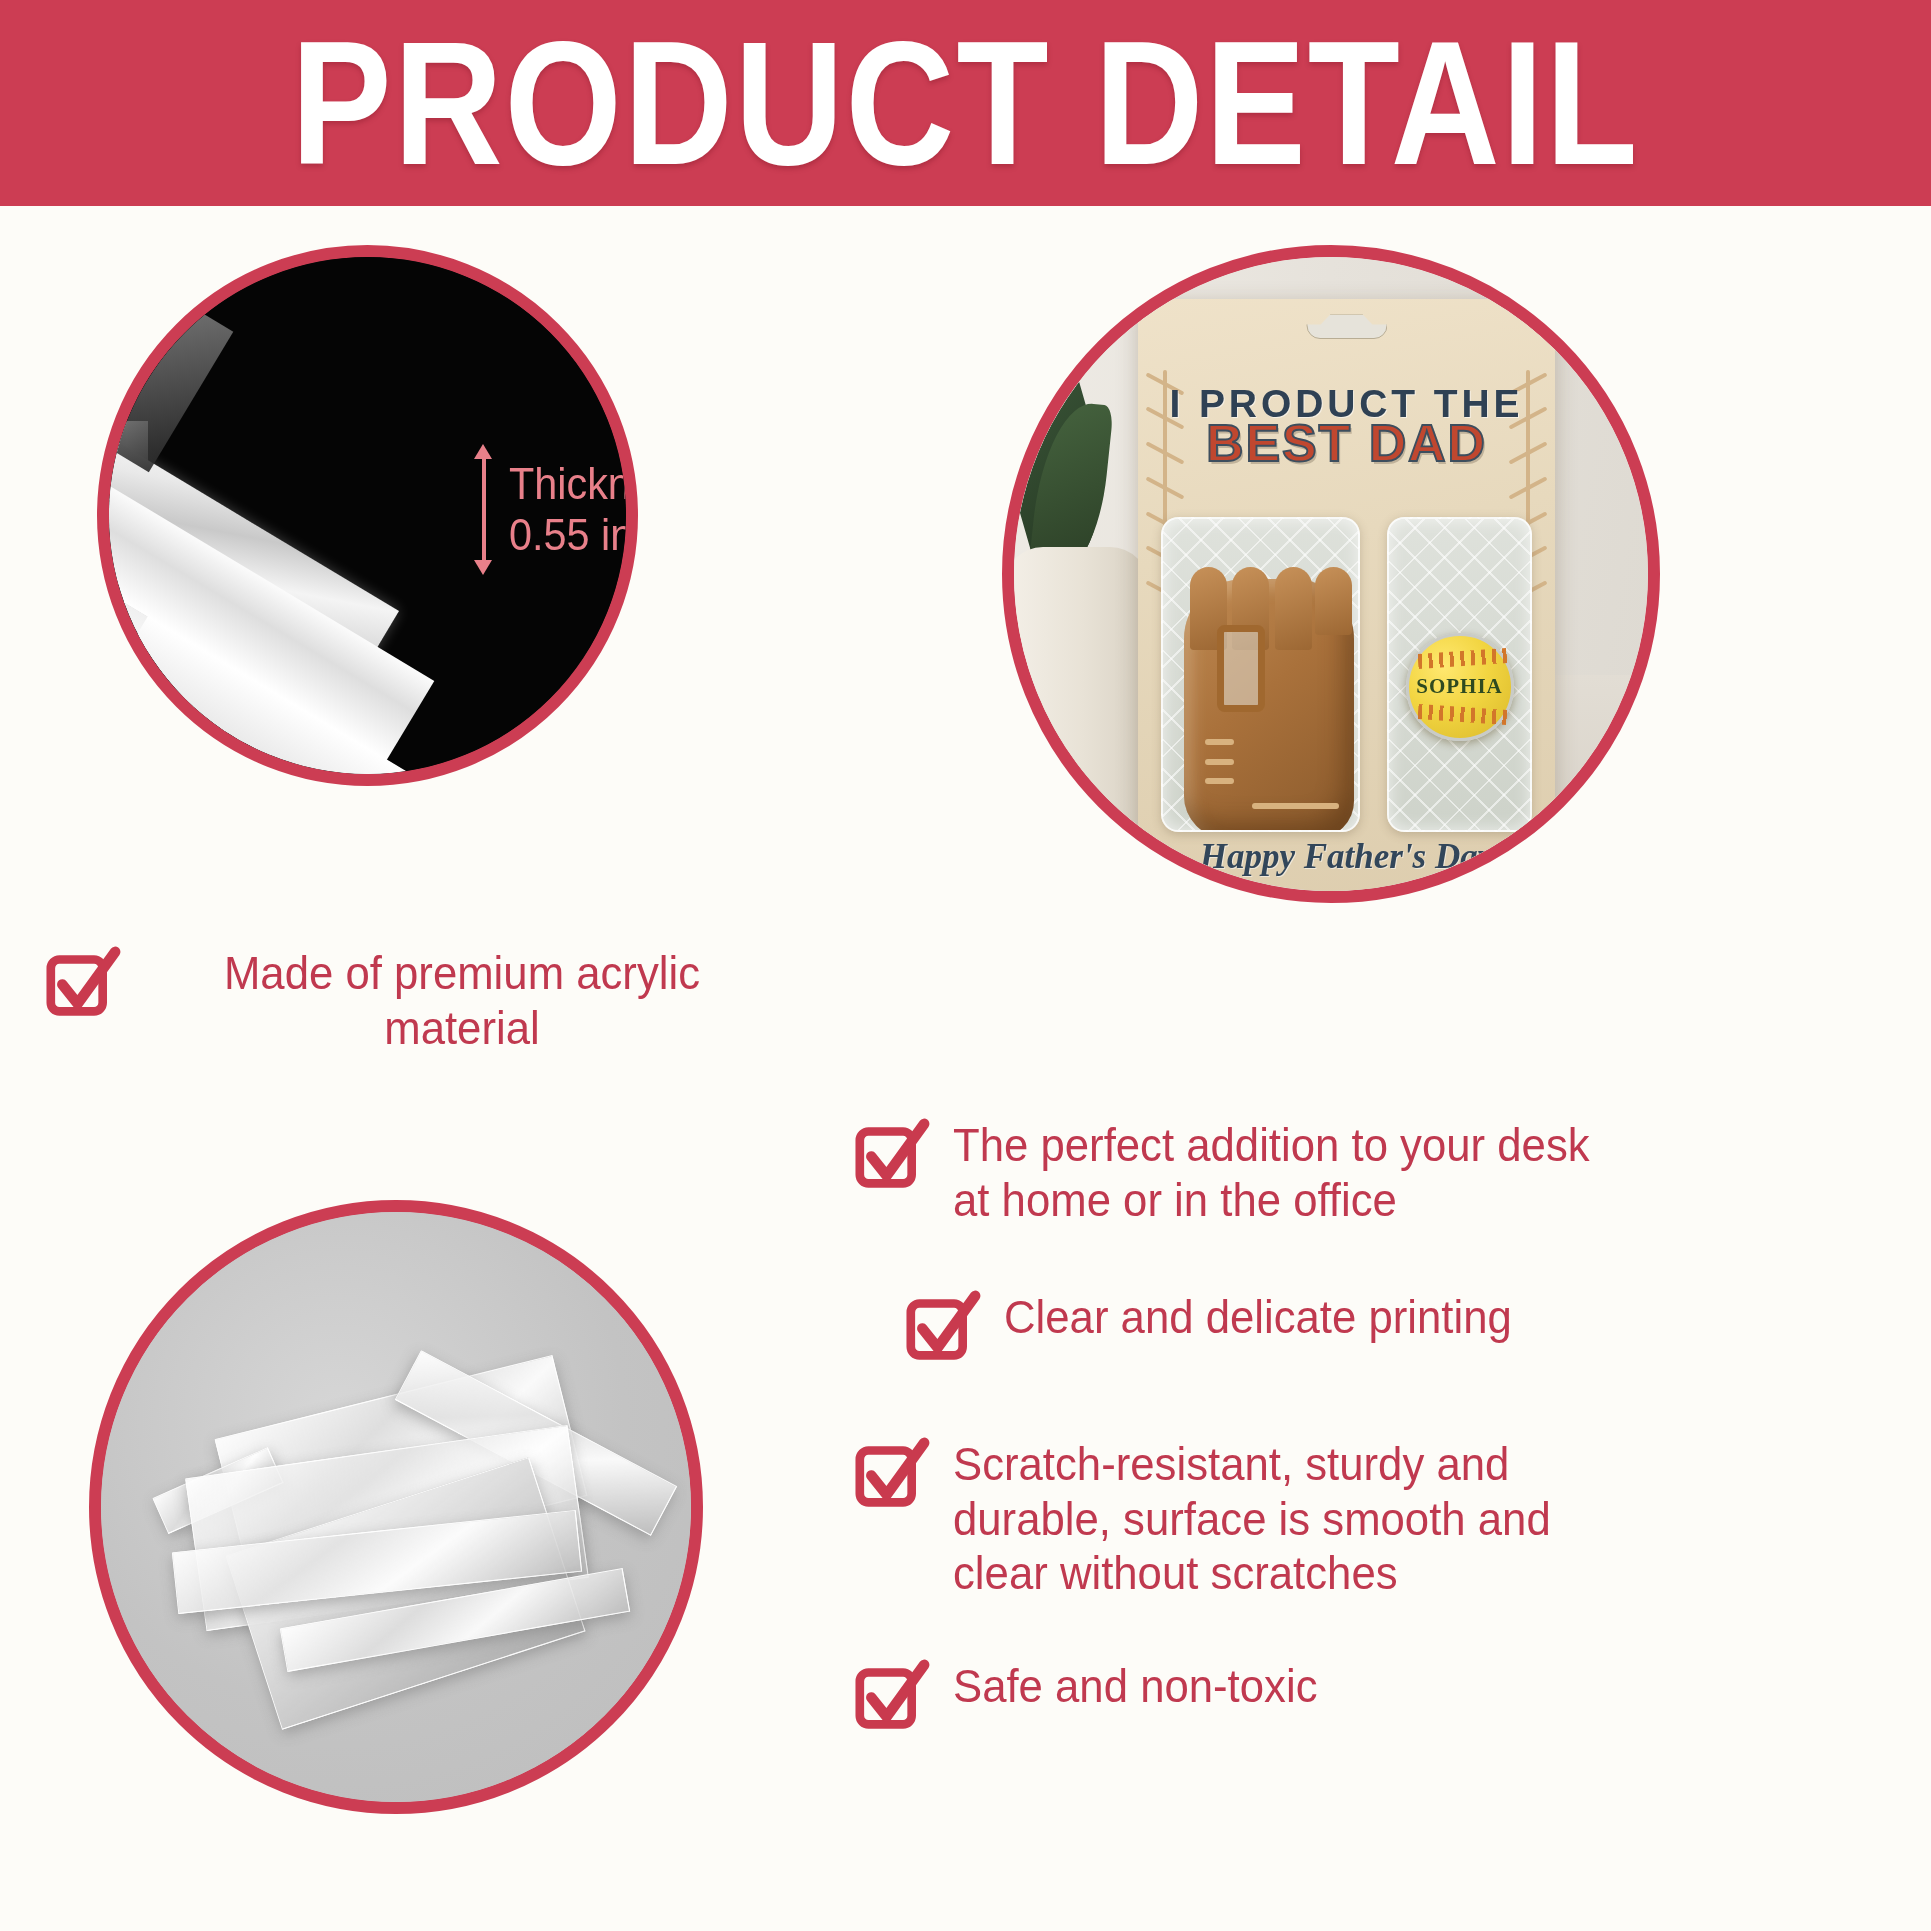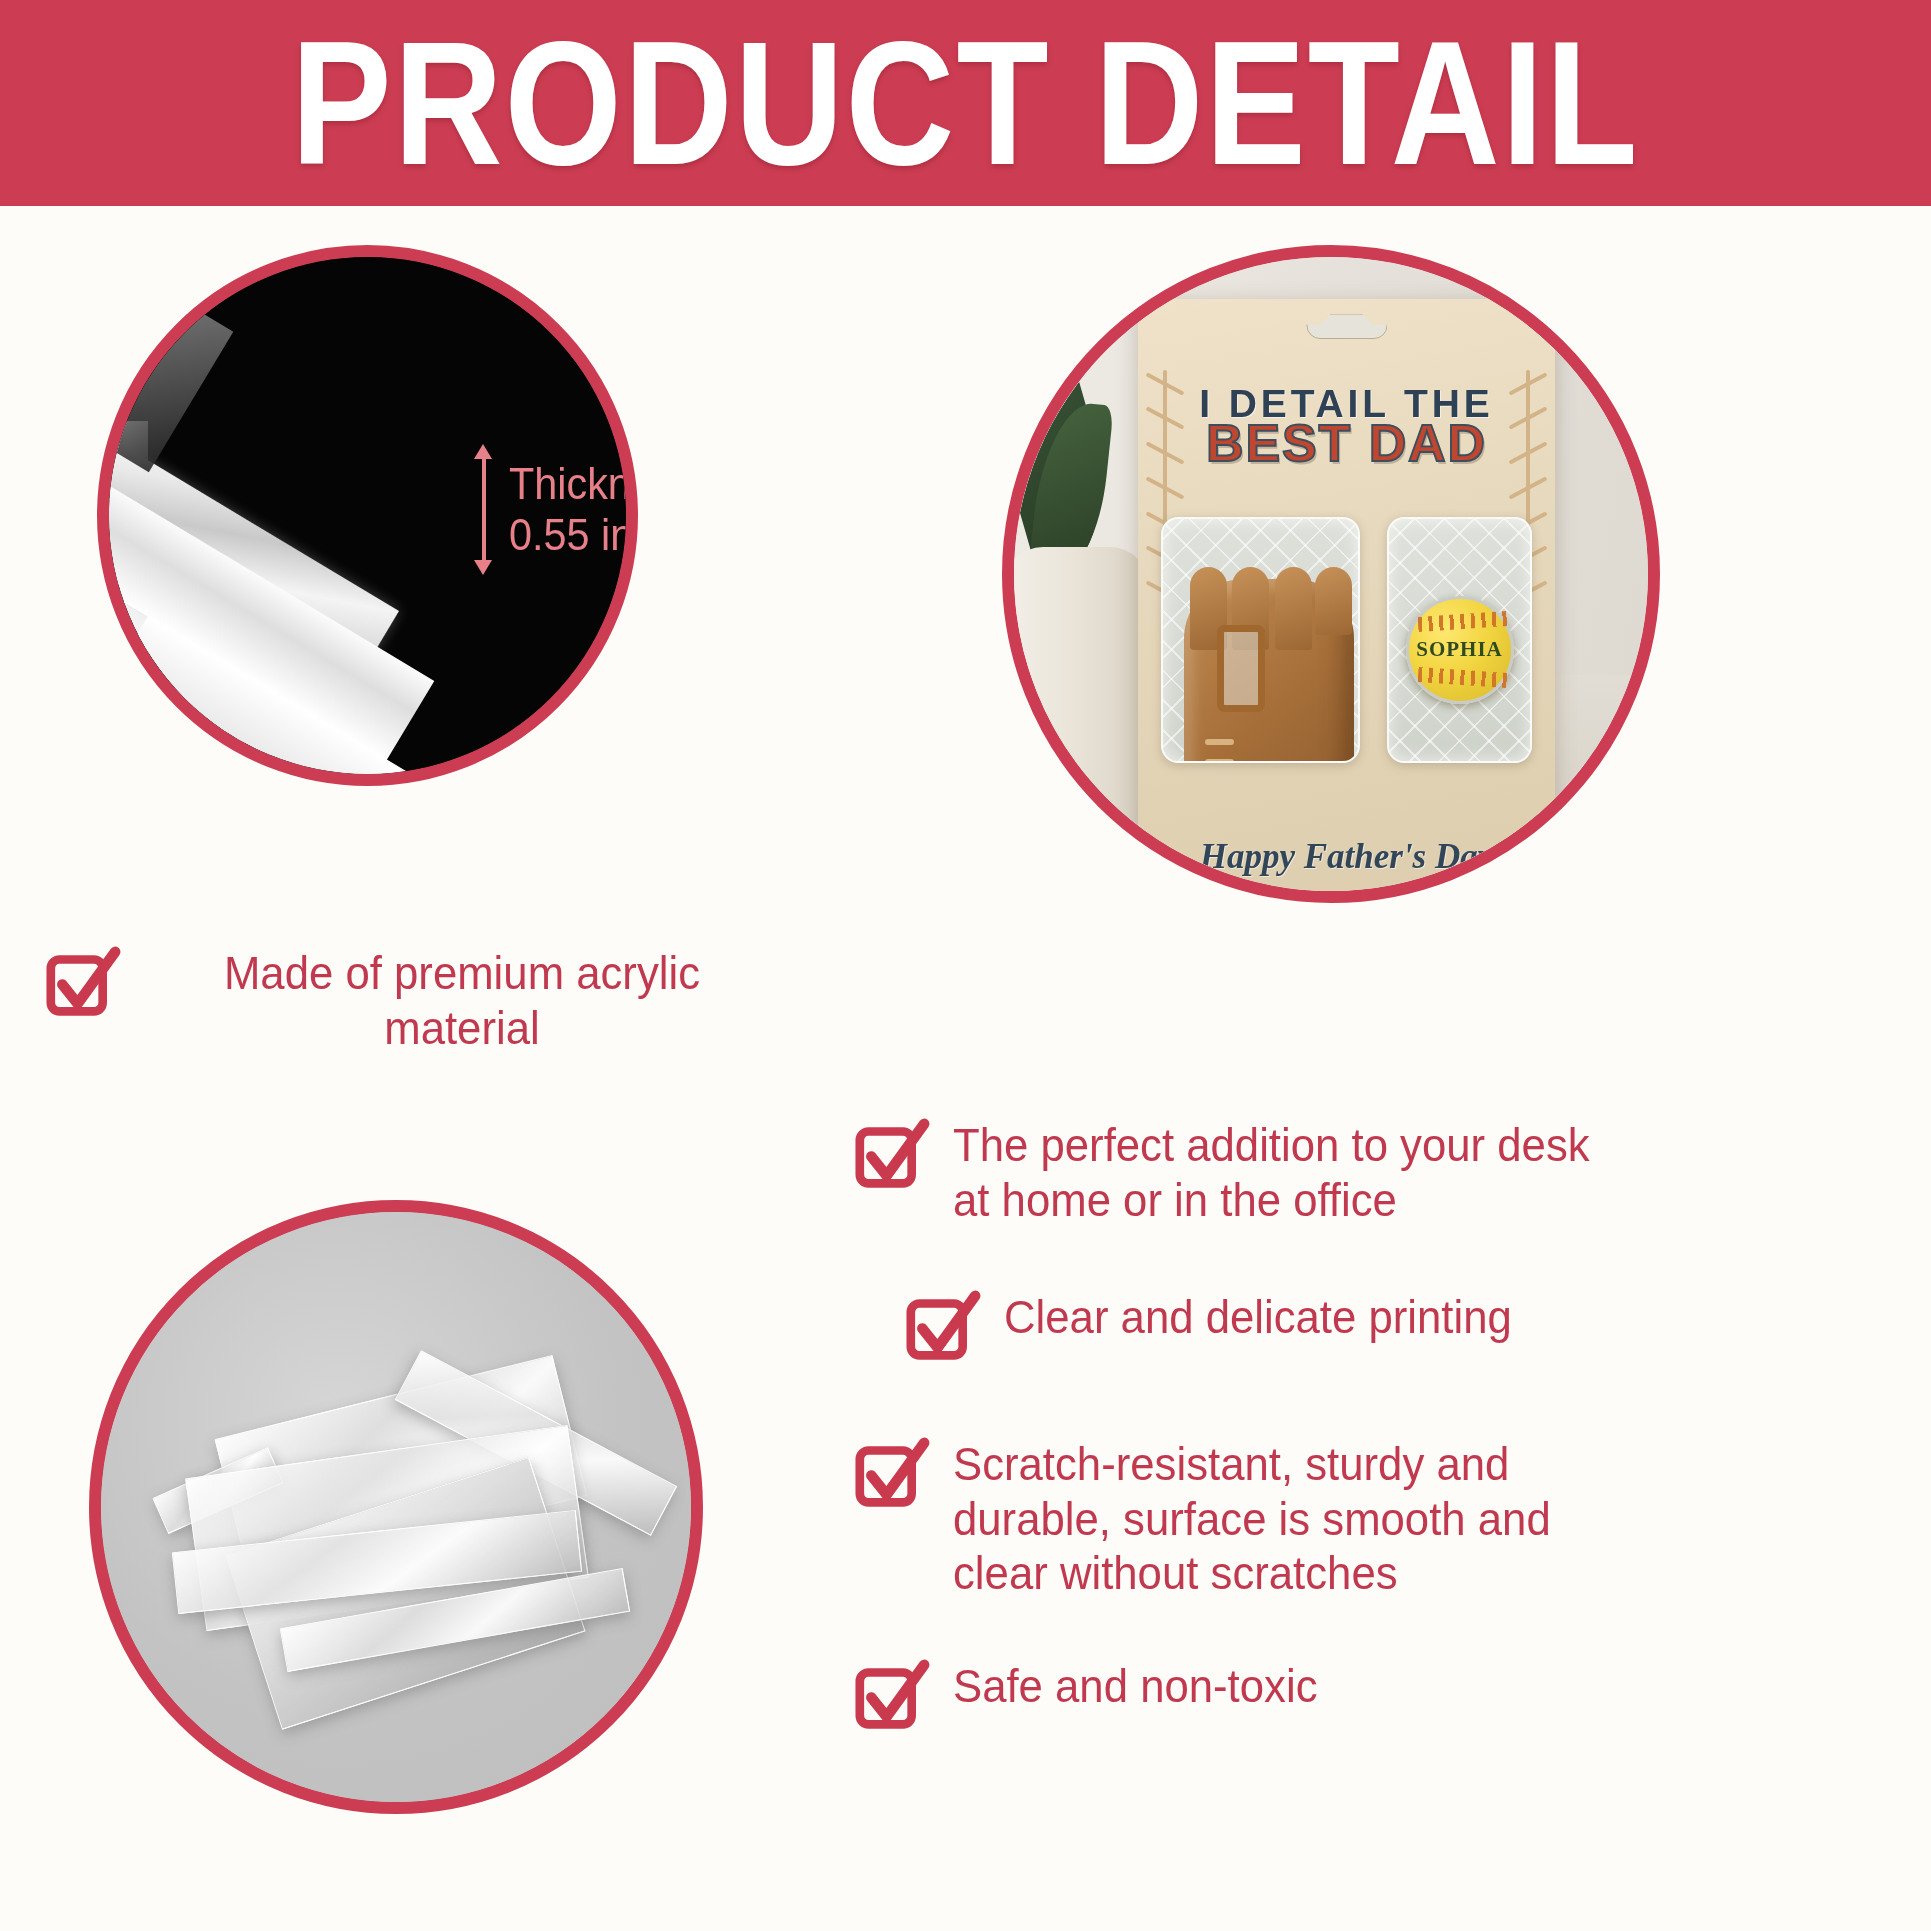--- a/index.html
+++ b/index.html
@@ -169,21 +169,21 @@
   }
   #pkg-title-2{
     position:absolute; left:0; right:0; top:118px; text-align:center;
     font-size:52px; font-weight:bold; letter-spacing:1.9px;
     color:#c0472f; font-family:"Liberation Sans", sans-serif;
     -webkit-text-stroke:1.9px #3d4e5e;
     text-shadow:1.9px 2.9px 0 rgba(70,55,40,.25);
     line-height:1;
   }
   .blister{
-    position:absolute; top:218px; height:246px;
+    position:absolute; top:218px; height:315px;
     background:
       repeating-linear-gradient(45deg, rgba(255,255,255,.55) 0 1.9px, transparent 1.9px 21px),
       repeating-linear-gradient(-45deg, rgba(255,255,255,.55) 0 1.9px, transparent 1.9px 21px),
       linear-gradient(170deg,#dfe2dc,#cdd2c9);
     border:2.9px solid rgba(255,255,255,.85);
     border-radius:17.4px;
     box-shadow:inset 0 0 17.4px rgba(255,255,255,.7), 0 2.9px 9.7px rgba(100,85,60,.25);
     overflow:hidden;
   }
   #blister-glove{ left:23px; width:199px; }
@@ -330,21 +330,21 @@
         <div class="stitch-spine"></div>
         <div class="stitch-tick" style="top:11.6px;  transform:rotate(-28deg);"></div>
         <div class="stitch-tick" style="top:46px;  transform:rotate(-28deg);"></div>
         <div class="stitch-tick" style="top:81px;  transform:rotate(-28deg);"></div>
         <div class="stitch-tick" style="top:116px; transform:rotate(-28deg);"></div>
         <div class="stitch-tick" style="top:151px; transform:rotate(-28deg);"></div>
         <div class="stitch-tick" style="top:185px; transform:rotate(-28deg);"></div>
         <div class="stitch-tick" style="top:220px; transform:rotate(-28deg);"></div>
       </div>
 
-      <div id="pkg-title-1">I DETAIL THE</div>
+      <div id="pkg-title-1">I PRODUCT THE</div>
       <div id="pkg-title-2">BEST DAD</div>
 
       <div id="blister-glove" class="blister">
         <div id="glove-shape">
           <div class="glove-finger" style="left:5.8px;"></div>
           <div class="glove-finger" style="left:48px;"></div>
           <div class="glove-finger" style="left:91px;"></div>
           <div class="glove-finger" style="left:131px; height:68px;"></div>
           <div class="glove-web"></div>
           <div class="glove-lace" style="left:21px; top:160px;"></div>

